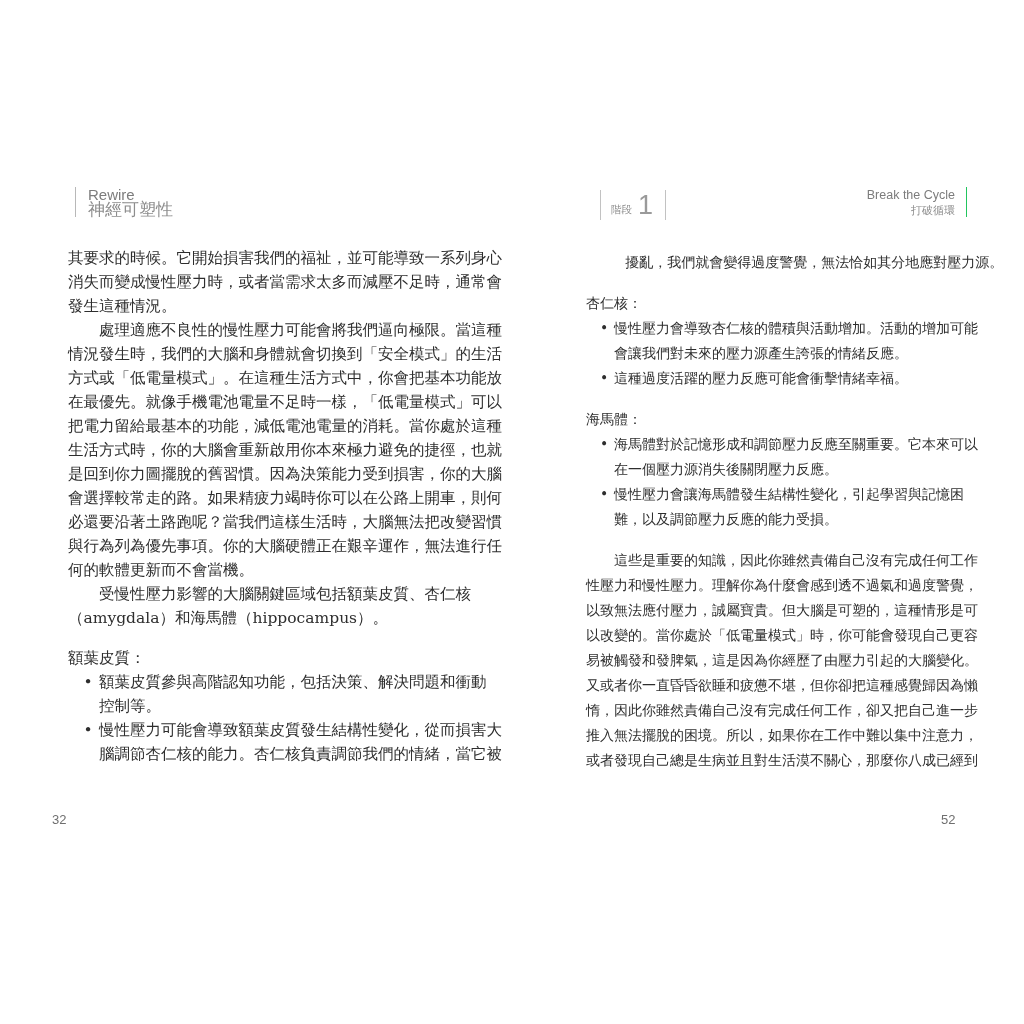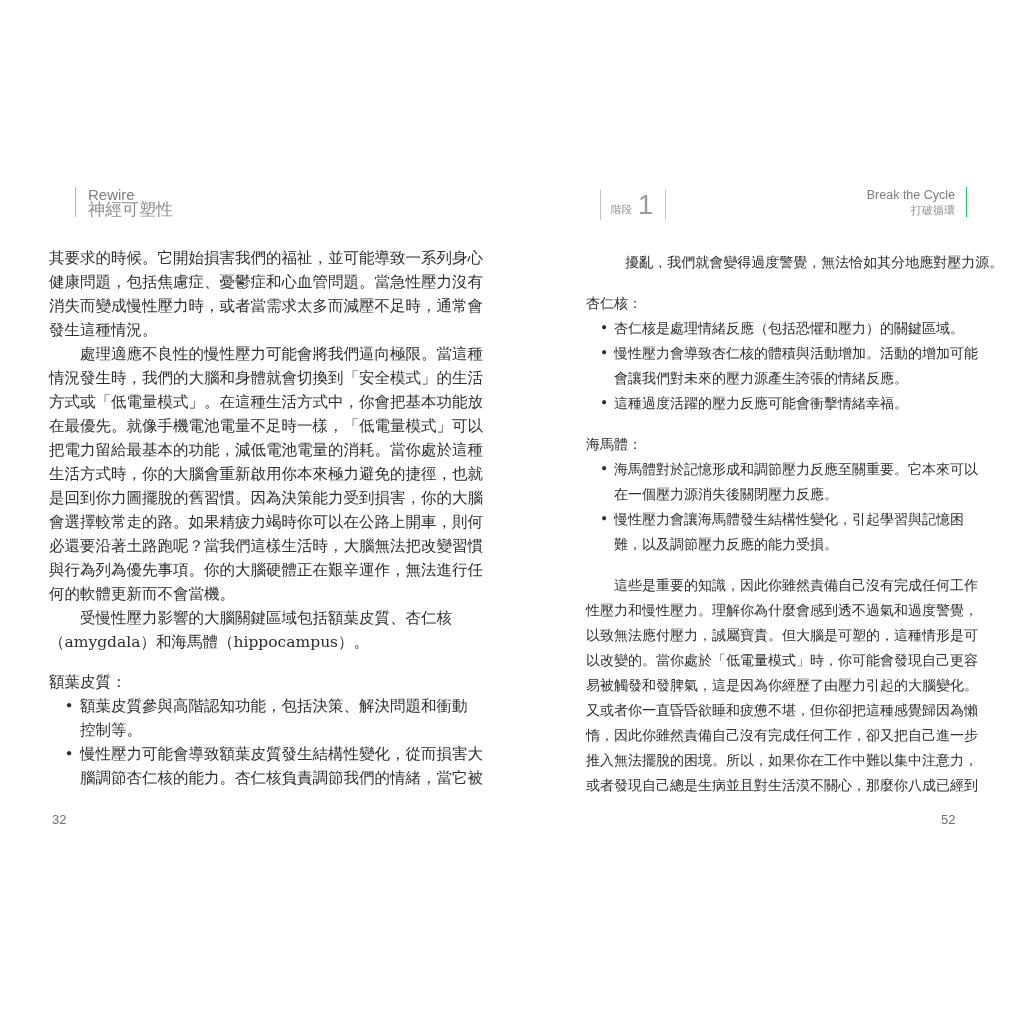--- a/index.html
+++ b/index.html
@@ -31,21 +31,21 @@
   .hdr-right {
     position:absolute; right:57px; top:187px; text-align:right;
     border-right:1px solid #22c55e; padding-right:11px;
     font-family:"Liberation Sans","DejaVu Sans",sans-serif;
   }
   .hdr-right .en { font-size:12.5px; color:#7c7c7c; line-height:16px; }
   .hdr-right .zh { font-size:11px; color:#8d8d8d; line-height:14px; }
 
   
   .page-col { position:absolute; }
-  .col-left  { left:49px;  top:246px; width:442px; font-size:15.5px; line-height:24px; }
+  .col-left  { left:68px;  top:246px; width:442px; font-size:15.5px; line-height:24px; }
   .col-right { left:586px; top:250px; width:380px; font-size:14px;   line-height:25px; }
 
   .line { white-space:nowrap; }
   .indent { text-indent:2em; }
   .indent-first { text-indent:2.8em; }
   .gap-before { margin-top:16px; }
   .bullet { padding-left:1em; }
   .bullet .bullet-mark { display:inline-block; width:1em; }
   .bullet-cont { padding-left:2em; }
 
@@ -75,21 +75,20 @@
     <div class="bar"></div>
   </div>
 
   <div class="hdr-right">
     <div class="en">Break the Cycle</div>
     <div class="zh">打破循環</div>
   </div>
 
   <div class="page-col col-left">
     <div class="line">其要求的時候。它開始損害我們的福祉，並可能導致一系列身心</div>
-    <div class="line">健康問題，包括焦慮症、憂鬱症和心血管問題。當急性壓力沒有</div>
     <div class="line">消失而變成慢性壓力時，或者當需求太多而減壓不足時，通常會</div>
     <div class="line">發生這種情況。</div>
     <div class="line indent">處理適應不良性的慢性壓力可能會將我們逼向極限。當這種</div>
     <div class="line">情況發生時，我們的大腦和身體就會切換到「安全模式」的生活</div>
     <div class="line">方式或「低電量模式」。在這種生活方式中，你會把基本功能放</div>
     <div class="line">在最優先。就像手機電池電量不足時一樣，「低電量模式」可以</div>
     <div class="line">把電力留給最基本的功能，減低電池電量的消耗。當你處於這種</div>
     <div class="line">生活方式時，你的大腦會重新啟用你本來極力避免的捷徑，也就</div>
     <div class="line">是回到你力圖擺脫的舊習慣。因為決策能力受到損害，你的大腦</div>
     <div class="line">會選擇較常走的路。如果精疲力竭時你可以在公路上開車，則何</div>
@@ -105,23 +104,20 @@
     <div class="line bullet-cont">控制等。</div>
     <div class="line bullet">
       <span class="bullet-mark">•</span><span>慢性壓力可能會導致額葉皮質發生結構性變化，從而損害大</span>
     </div>
     <div class="line bullet-cont">腦調節杏仁核的能力。杏仁核負責調節我們的情緒，當它被</div>
   </div>
 
   <div class="page-col col-right">
     <div class="line indent-first">擾亂，我們就會變得過度警覺，無法恰如其分地應對壓力源。</div>
     <div class="line gap-before">杏仁核：</div>
-    <div class="line bullet">
-      <span class="bullet-mark">•</span><span>杏仁核是處理情緒反應（包括恐懼和壓力）的關鍵區域。</span>
-    </div>
     <div class="line bullet">
       <span class="bullet-mark">•</span><span>慢性壓力會導致杏仁核的體積與活動增加。活動的增加可能</span>
     </div>
     <div class="line bullet-cont">會讓我們對未來的壓力源產生誇張的情緒反應。</div>
     <div class="line bullet">
       <span class="bullet-mark">•</span><span>這種過度活躍的壓力反應可能會衝擊情緒幸福。</span>
     </div>
     <div class="line gap-before">海馬體：</div>
     <div class="line bullet">
       <span class="bullet-mark">•</span><span>海馬體對於記憶形成和調節壓力反應至關重要。它本來可以</span>

